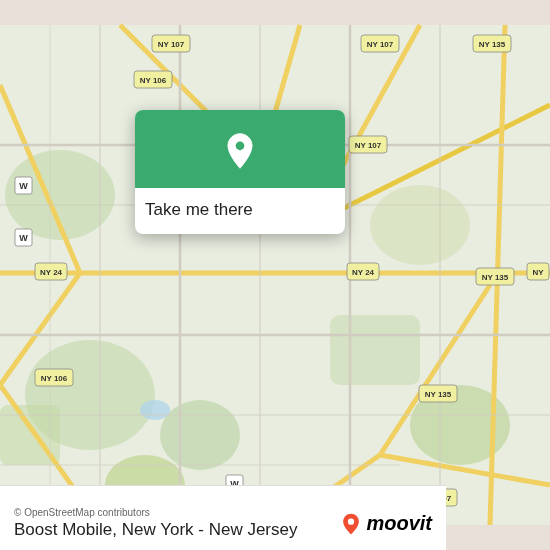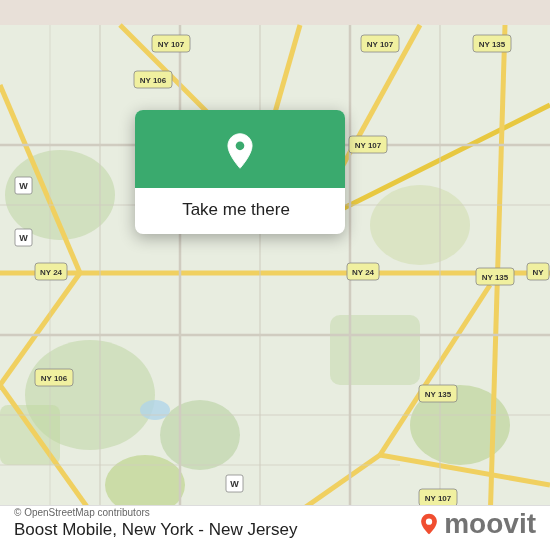--- a/index.html
+++ b/index.html
@@ -54,21 +54,20 @@
     .location-pin {
       width: 38px;
       height: 38px;
       position: relative;
     }
 
     #popup-button-area {
       padding: 10px 8px 12px 0;
       width: 100%;
       display: flex;
-      justify-content: center;
     }
 
     #take-me-there-btn {
       background: transparent;
       border: none;
       font-size: 17px;
       font-weight: 500;
       color: #222;
       cursor: pointer;
       padding: 2px 10px;
@@ -84,23 +83,23 @@
       border-left: 10px solid transparent;
       border-right: 10px solid transparent;
       border-top: 14px solid white;
     }
 
     
     #bottom-bar {
       position: absolute;
       bottom: 0;
       left: 0;
-      width: 550px;
+      width: 446px;
       background: white;
-      padding: 1px 14px 10px 14px;
+      padding: 21px 14px 10px 14px;
       border-top: 1px solid #ddd;
       display: flex;
       align-items: center;
       justify-content: space-between;
     }
 
     #bottom-left {
       display: flex;
       flex-direction: column;
     }
@@ -122,23 +121,24 @@
       align-items: center;
       gap: 4px;
     }
 
     .moovit-icon {
       width: 22px;
       height: 22px;
     }
 
     #moovit-text {
-      font-size: 28px;
+      font-size: 20px;
       font-weight: 700;
-      color: #737373;
+      color: #000000;
+      font-style: italic;
     }
   </style>
 </head>
 <body>
 
 <div id="map-container">
 
   <svg id="map-svg" viewBox="0 0 550 500" xmlns="http://www.w3.org/2000/svg">
 
     <rect width="550" height="500" fill="#e8ede0"></rect>

